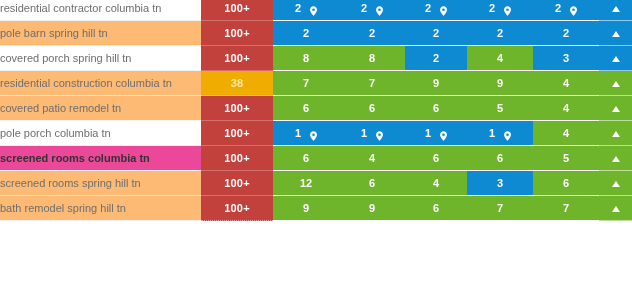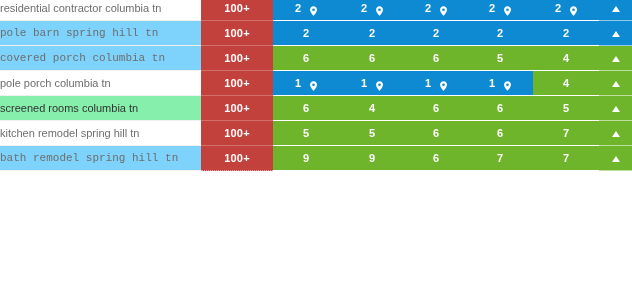--- a/index.html
+++ b/index.html
@@ -36,27 +36,26 @@
     color: #6e6e6e;
     font-size: 11.5px;
     padding-left: 8px;
     background: #ffffff;
     white-space: nowrap;
     overflow: hidden;
     text-overflow: ellipsis;
     border-bottom: 1px solid #f0f0f0;
   }
   tr.alt td.kw {
-    background: #7dd3fc;
-    font-family: Liberation Mono, monospace;
+    background: #fdba74;
   }
   tr.sel td.kw {
     color: #333333;
-    font-weight: normal;
-    background: #86efac;
+    font-weight: bold;
+    background: #ec4899;
   }
   
   td.vol {
     width: 72px;
     text-align: center;
     color: #ffffff;
     font-size: 10.5px;
     font-weight: bold;
     letter-spacing: 0.2px;
     border-bottom: 1px dotted rgba(255,255,255,0.55);
@@ -142,22 +141,42 @@
       <tr class="alt">
         <td class="kw">pole barn spring hill tn</td>
         <td class="vol red">100+</td>
         <td class="rk blue c1"><span class="num">2</span></td>
         <td class="rk blue c2"><span class="num">2</span></td>
         <td class="rk blue c3"><span class="num">2</span></td>
         <td class="rk blue c4"><span class="num">2</span></td>
         <td class="rk blue c5"><span class="num">2</span></td>
         <td class="trend blue"><span class="tri"></span></td>
       </tr>
-      <tr class="alt">
-        <td class="kw">covered porch columbia tn</td>
+      <tr>
+        <td class="kw">covered porch spring hill tn</td>
+        <td class="vol red">100+</td>
+        <td class="rk green c1"><span class="num">8</span></td>
+        <td class="rk green c2"><span class="num">8</span></td>
+        <td class="rk blue c3"><span class="num">2</span></td>
+        <td class="rk green c4"><span class="num">4</span></td>
+        <td class="rk blue c5"><span class="num">3</span></td>
+        <td class="trend blue"><span class="tri"></span></td>
+      </tr>
+      <tr class="alt">
+        <td class="kw">residential construction columbia tn</td>
+        <td class="vol orange">38</td>
+        <td class="rk green c1"><span class="num">7</span></td>
+        <td class="rk green c2"><span class="num">7</span></td>
+        <td class="rk green c3"><span class="num">9</span></td>
+        <td class="rk green c4"><span class="num">9</span></td>
+        <td class="rk green c5"><span class="num">4</span></td>
+        <td class="trend green"><span class="tri"></span></td>
+      </tr>
+      <tr class="alt">
+        <td class="kw">covered patio remodel tn</td>
         <td class="vol red">100+</td>
         <td class="rk green c1"><span class="num">6</span></td>
         <td class="rk green c2"><span class="num">6</span></td>
         <td class="rk green c3"><span class="num">6</span></td>
         <td class="rk green c4"><span class="num">5</span></td>
         <td class="rk green c5"><span class="num">4</span></td>
         <td class="trend green"><span class="tri"></span></td>
       </tr>
       <tr>
         <td class="kw">pole porch columbia tn</td>
@@ -184,28 +203,28 @@
       <tr class="sel">
         <td class="kw">screened rooms columbia tn</td>
         <td class="vol red">100+</td>
         <td class="rk green c1"><span class="num">6</span></td>
         <td class="rk green c2"><span class="num">4</span></td>
         <td class="rk green c3"><span class="num">6</span></td>
         <td class="rk green c4"><span class="num">6</span></td>
         <td class="rk green c5"><span class="num">5</span></td>
         <td class="trend green"><span class="tri"></span></td>
       </tr>
-      <tr>
-        <td class="kw">kitchen remodel spring hill tn</td>
-        <td class="vol red">100+</td>
-        <td class="rk green c1"><span class="num">5</span></td>
-        <td class="rk green c2"><span class="num">5</span></td>
-        <td class="rk green c3"><span class="num">6</span></td>
-        <td class="rk green c4"><span class="num">6</span></td>
-        <td class="rk green c5"><span class="num">7</span></td>
+      <tr class="alt">
+        <td class="kw">screened rooms spring hill tn</td>
+        <td class="vol red">100+</td>
+        <td class="rk green c1"><span class="num">12</span></td>
+        <td class="rk green c2"><span class="num">6</span></td>
+        <td class="rk green c3"><span class="num">4</span></td>
+        <td class="rk blue c4"><span class="num">3</span></td>
+        <td class="rk green c5"><span class="num">6</span></td>
         <td class="trend green"><span class="tri"></span></td>
       </tr>
       <tr class="alt">
         <td class="kw">bath remodel spring hill tn</td>
         <td class="vol red">100+</td>
         <td class="rk green c1"><span class="num">9</span></td>
         <td class="rk green c2"><span class="num">9</span></td>
         <td class="rk green c3"><span class="num">6</span></td>
         <td class="rk green c4"><span class="num">7</span></td>
         <td class="rk green c5"><span class="num">7</span></td>

